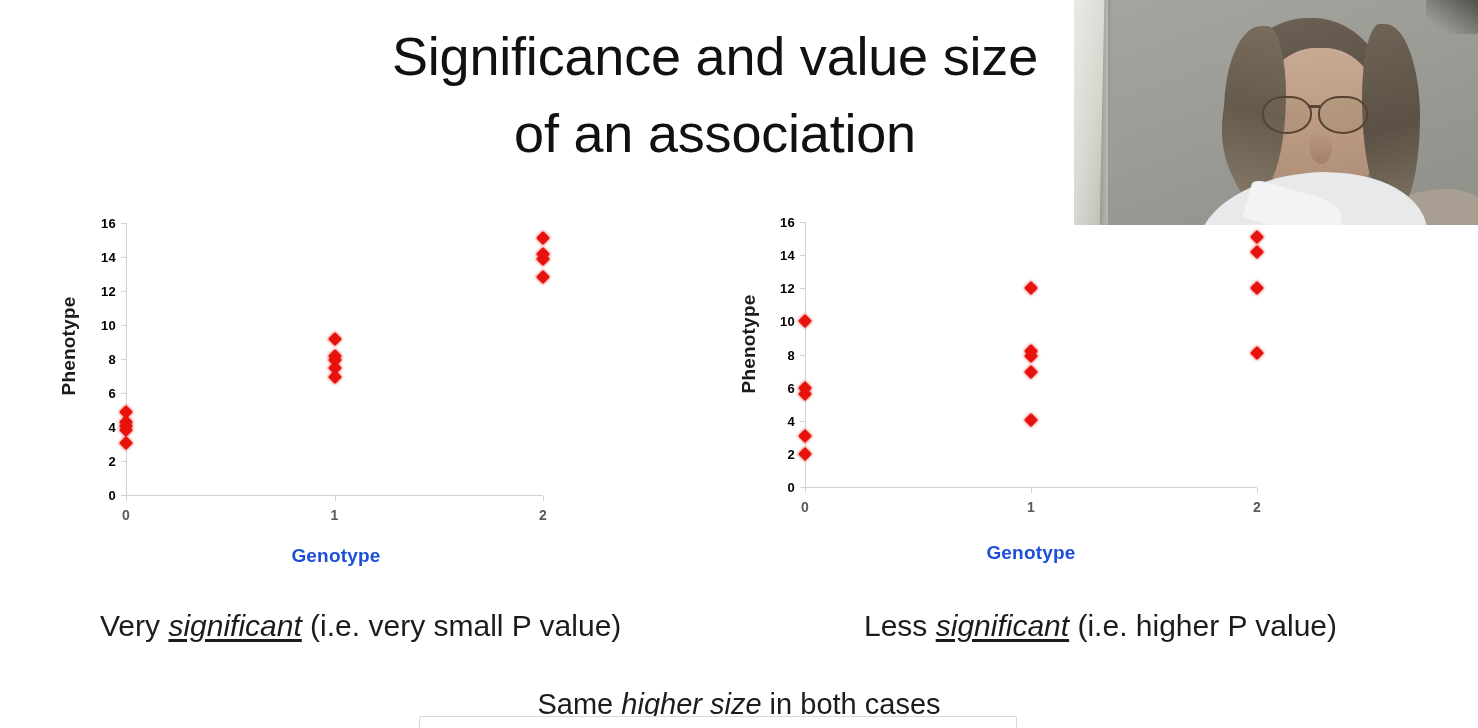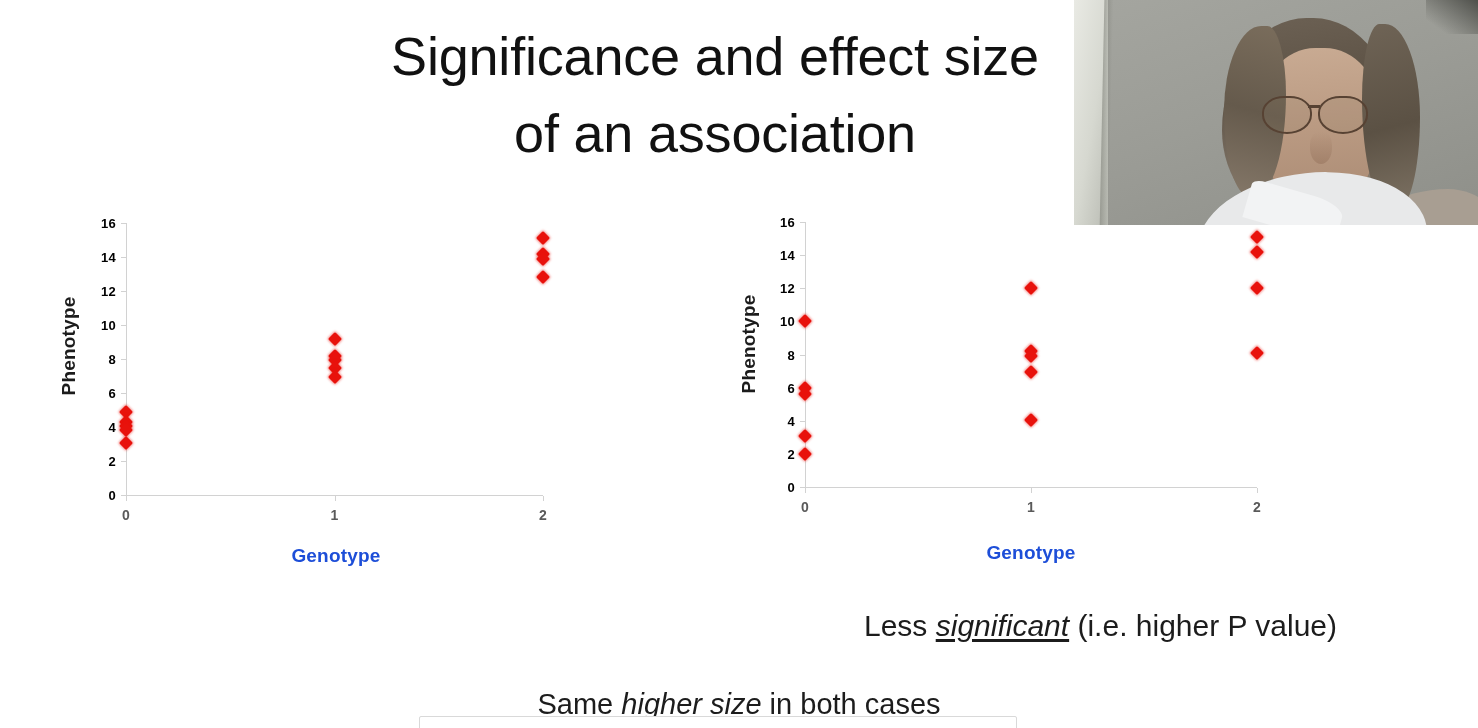--- a/index.html
+++ b/index.html
@@ -276,21 +276,21 @@
     transform: rotate(16deg);
     border-radius: 14% 34% 0 0;
   }
 </style>
 </head>
 <body>
 
 <div id="slide">
 
   <div class="slide-title">
-    <span class="line">Significance and effect size</span>
+    <span class="line">Significance and value size</span>
     <span class="line">of an association</span>
   </div>
 
   <div class="chart-block chart-left">
     <div class="plot" id="plot-left">
         <div class="axis-line" style="left: 86px; top: 18px; width: 1.4px; height: 272px;"></div>
         <div class="axis-line" style="left: 86px; top: 290px; width: 417px; height: 1.4px;"></div>
         <div class="ytick-label" style="top: 290px; left: 50px;">0</div>
         <div class="ytick-mark" style="top: 290px; left: 81px;"></div>
         <div class="ytick-label" style="top: 256px; left: 50px;">2</div>
@@ -374,20 +374,23 @@
         <div class="point" style="left: 311px; top: 214.922px; background: rgb(232, 18, 12);"></div>
         <div class="point" style="left: 537px; top: 31.9062px; background: rgb(232, 18, 12);"></div>
         <div class="point" style="left: 537px; top: 46.8125px; background: rgb(232, 18, 12);"></div>
         <div class="point" style="left: 537px; top: 83.25px; background: rgb(232, 18, 12);"></div>
         <div class="point" style="left: 537px; top: 147.844px; background: rgb(232, 18, 12);"></div>
       </div>
     <div class="axis-title-y" id="ylab-right" style="left: -26px; top: 128px; width: 110px; text-align: center;">Phenotype</div>
     <div class="axis-title-x" id="xlab-right" style="left: 201px; top: 337px; width: 220px;">Genotype</div>
   </div>
 
+  <div class="caption caption-left">
+    <span>Very </span><em>significant</em><span> (i.e. very small P value)</span>
+  </div>
 
   <div class="caption caption-right">
     <span>Less </span><em>significant</em><span> (i.e. higher P value)</span>
   </div>
 
   <div class="footnote">
     <span>Same </span><em>higher size</em><span> in both cases</span>
   </div>
 
   <div class="bottom-box"></div>

